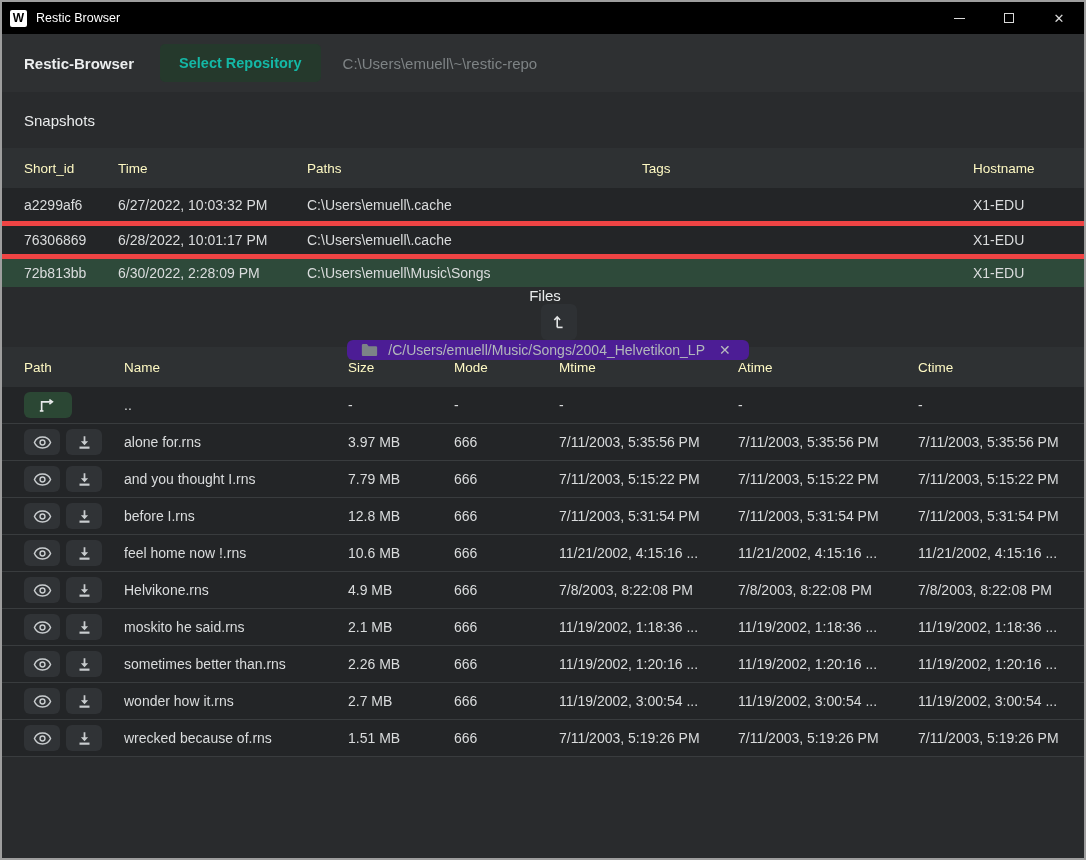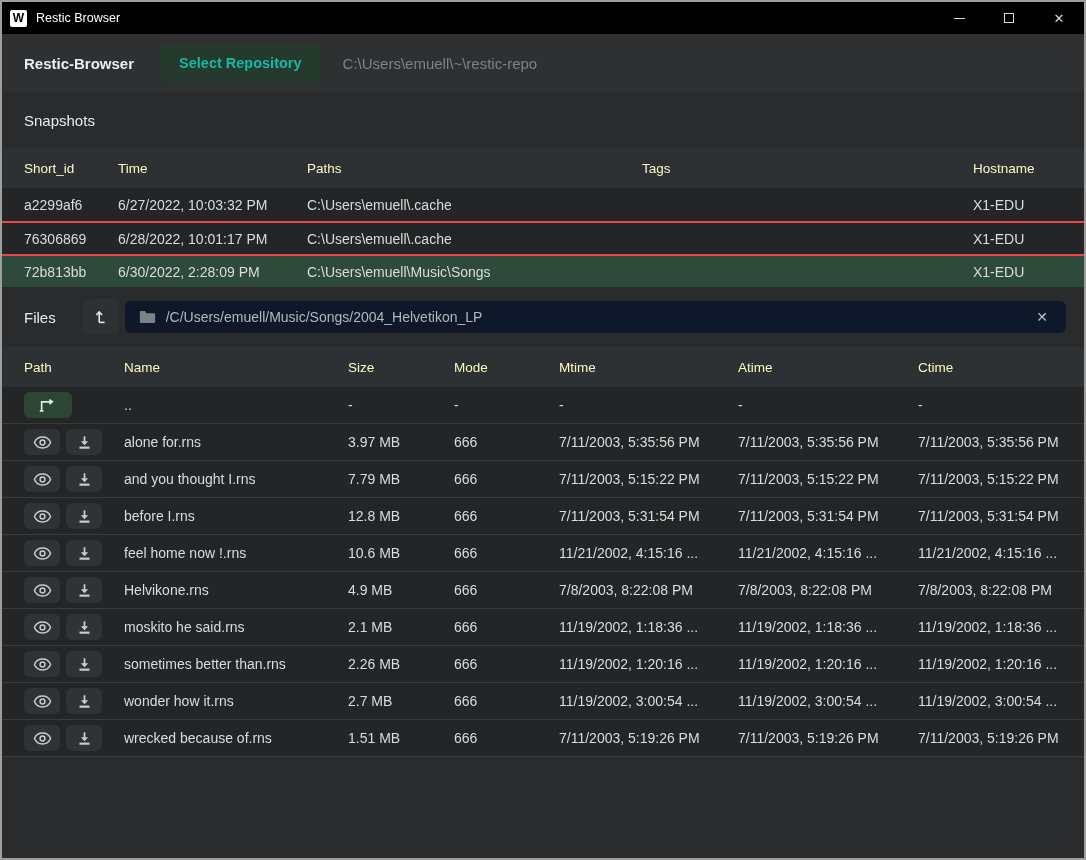--- a/index.html
+++ b/index.html
@@ -74,39 +74,40 @@
   .c-paths   { width: 335px; }
   .c-tags    { width: 331px; }
   .c-host    { flex: 1; }
 
   .snap-row {
     height: 33px; background: #232527;
     display: flex; align-items: center;
     padding-left: 22px;
     color: #dadcdd; font-size: 14px;
   }
-  .snap-row + .snap-row { border-top: 2px solid #ef4444; }
+  .snap-row + .snap-row { border-top: 5px solid #ef4444; }
   .snap-row.row-selected { background: #2e4a3a; }
 
   
   .files-bar {
     height: 60px; display: flex; align-items: center;
     padding: 0 18px 0 22px;
+    flex-direction: column;
   }
   .files-title { padding: 0; }
   .levelup-btn {
     margin-left: 27px;
     width: 36px; height: 36px;
     background: #2e3134; border: none; border-radius: 6px;
     color: #e4e6e7; display: flex; align-items: center; justify-content: center;
     cursor: pointer; flex-shrink: 0;
   }
   .path-box {
     flex: 1; margin-left: 6px;
-    height: 32px; background: #0f172a; border-radius: 6px;
+    height: 32px; background: #4c1d95; border-radius: 6px;
     display: flex; align-items: center;
     padding: 0 14px; gap: 10px;
   }
   .path-text { color: #b2b8bb; font-size: 14px; flex: 1; white-space: nowrap; overflow: hidden; }
   .clear-btn {
     background: none; border: none; color: #b8bcbe; font-size: 14px;
     cursor: pointer; padding: 2px 4px; font-family: inherit;
   }
 
   

